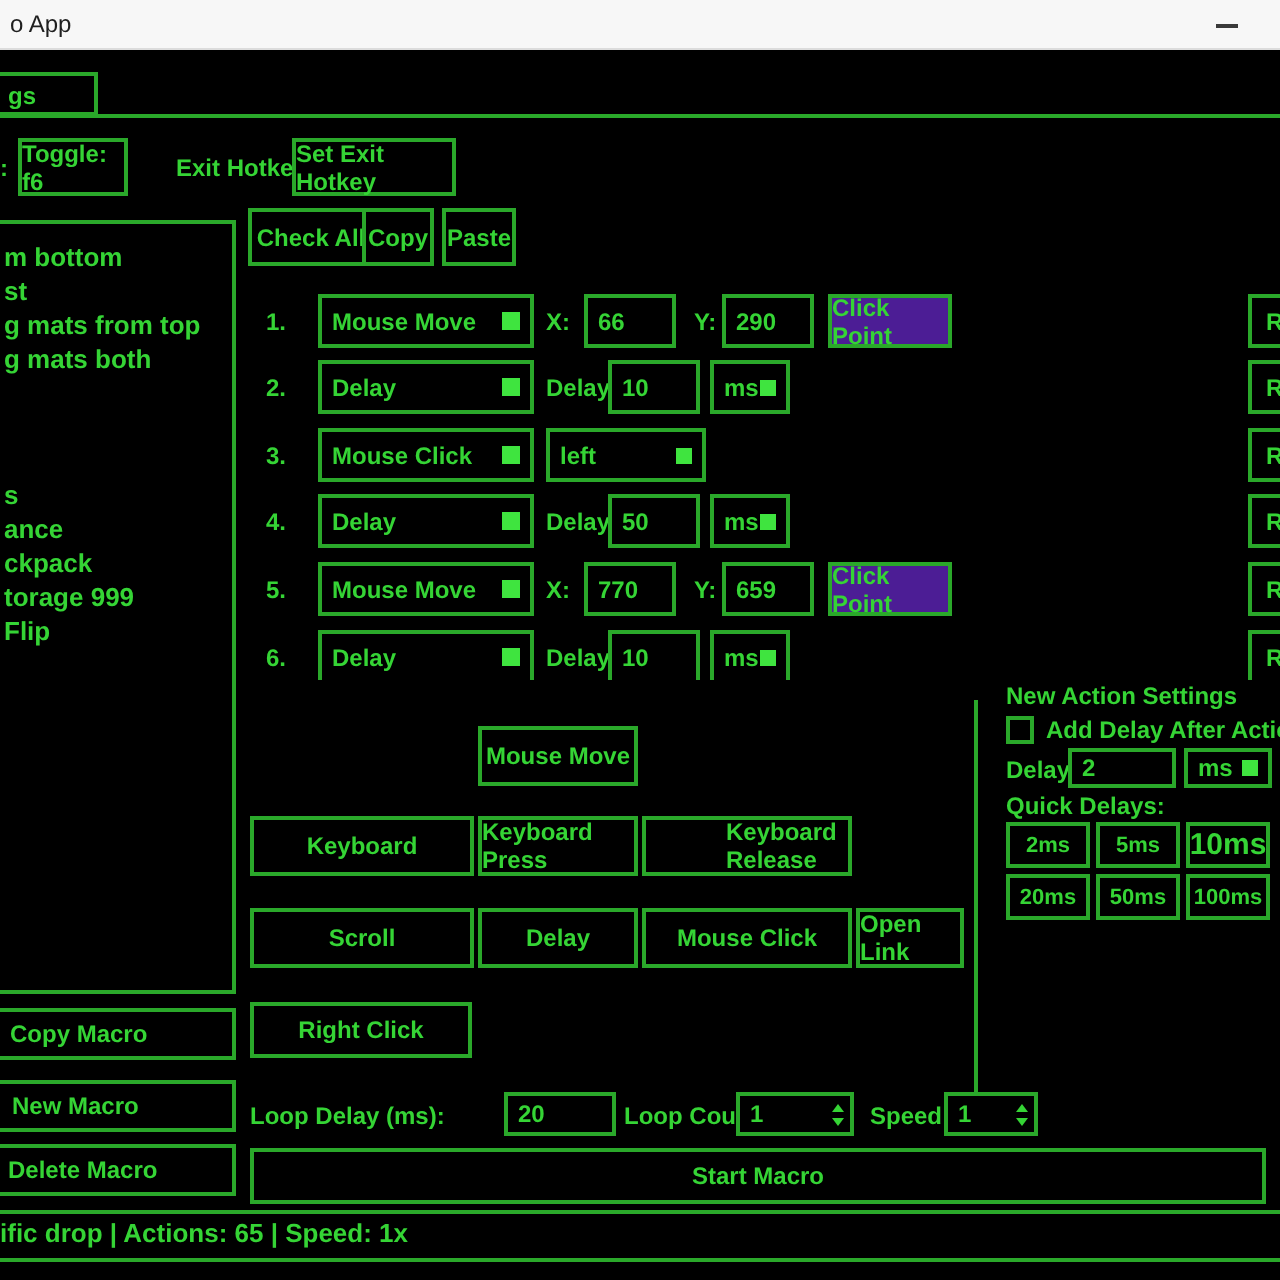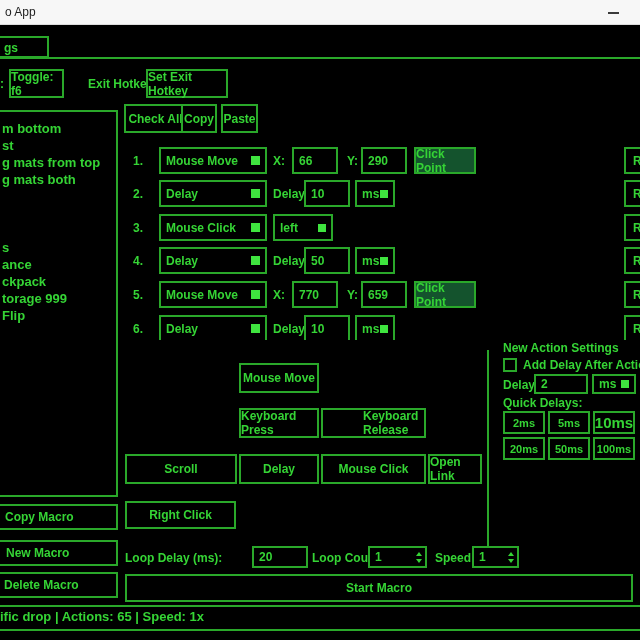--- a/index.html
+++ b/index.html
@@ -38,21 +38,21 @@
   .macro-list{position:absolute;left:4px;top:8px;right:2px;}
   .macro-item{height:17px;font-size:13px;font-weight:bold;color:var(--green-text);white-space:nowrap;overflow:hidden;line-height:17px;}
 
   
   .row{position:absolute;left:125px;height:27px;display:flex;align-items:stretch;}
   .rownum{width:18px;margin-left:8px;color:var(--green-text);font-weight:bold;font-size:12px;display:flex;align-items:center;}
   .row .dd.type{width:108px;margin-left:8px;}
   .row .lbl{display:flex;align-items:center;color:var(--green-text);font-weight:bold;font-size:12px;}
   .row .inp{width:46px;background:#000;border:2px solid var(--green-border);color:var(--green-text);
             font-weight:bold;font-size:12px;display:flex;align-items:center;padding-left:5px;}
-  .row .btn{background:#14532d;border:2px solid var(--green-border);color:var(--green-text);font-weight:bold;font-size:12px;
+  .row .btn{background:#4c1d95;border:2px solid var(--green-border);color:var(--green-text);font-weight:bold;font-size:12px;
             display:flex;align-items:center;justify-content:center;}
   .row6clip{position:absolute;left:0;top:315px;width:640px;height:25px;overflow:hidden;}
   .row6clip .row{top:0;}
   .remove-btn{position:absolute;left:624px;width:42px;height:27px;background:#000;border:2px solid var(--green-border);
               color:var(--green-text);font-weight:bold;font-size:12px;display:flex;align-items:center;padding-left:7px;}
 
   
   .nas-vline{position:absolute;left:487px;top:350px;width:2px;height:196px;background:var(--green-border);}
   .checkbox{position:absolute;width:14px;height:14px;border:2px solid var(--green-border);background:#000;}
 
@@ -139,21 +139,21 @@
         <span class="sq small"></span>
       </div>
   </div>
 
   <div class="row" style="top:214px;">
     <span class="rownum">3.</span>
     <div class="dd type">
         <span>Mouse Click</span>
         <span class="sq"></span>
       </div>
-    <div class="dd" style="margin-left:6px;width:60px;">
+    <div class="dd" style="margin-left:6px;width:80px;">
         <span>left</span>
         <span class="sq small"></span>
       </div>
   </div>
 
   <div class="row" style="top:247px;">
     <span class="rownum">4.</span>
     <div class="dd type">
         <span>Delay</span>
         <span class="sq"></span>
@@ -197,20 +197,21 @@
 
   <div class="remove-btn" style="top:147px;">R</div>
   <div class="remove-btn" style="top:180px;">R</div>
   <div class="remove-btn" style="top:214px;">R</div>
   <div class="remove-btn" style="top:247px;">R</div>
   <div class="remove-btn" style="top:281px;">R</div>
   <div class="remove-btn" style="top:315px;height:25px;border-bottom:none;">R</div>
 
   <div class="gbtn" style="left:239px;top:363px;width:80px;height:30px;">Mouse Move</div>
 
+  <div class="gbtn" style="left:125px;top:408px;width:112px;height:30px;">Keyboard</div>
   <div class="gbtn" style="left:239px;top:408px;width:80px;height:30px;">Keyboard Press</div>
   <div class="gbtn" style="left:321px;top:408px;width:105px;height:30px;padding-left:40px;">Keyboard Release</div>
 
   <div class="gbtn" style="left:125px;top:454px;width:112px;height:30px;">Scroll</div>
   <div class="gbtn" style="left:239px;top:454px;width:80px;height:30px;">Delay</div>
   <div class="gbtn" style="left:321px;top:454px;width:105px;height:30px;">Mouse Click</div>
   <div class="gbtn" style="left:428px;top:454px;width:54px;height:30px;">Open Link</div>
 
   <div class="gbtn" style="left:125px;top:501px;width:111px;height:28px;">Right Click</div>
 

